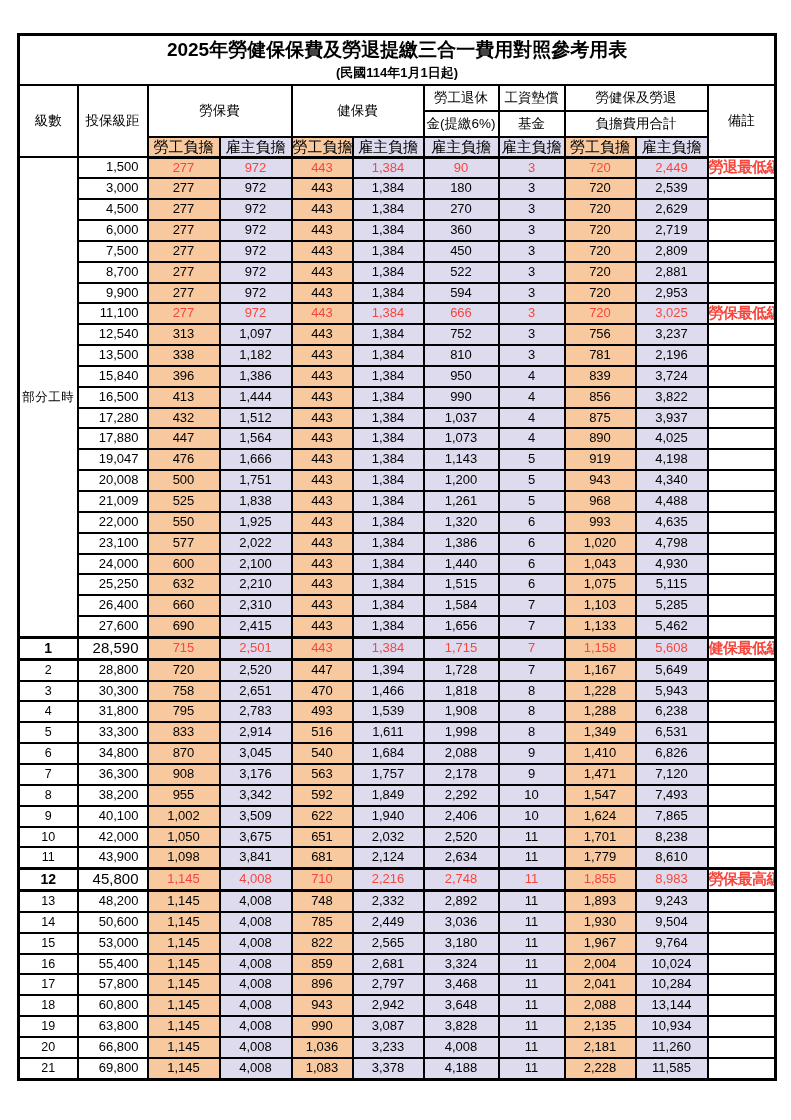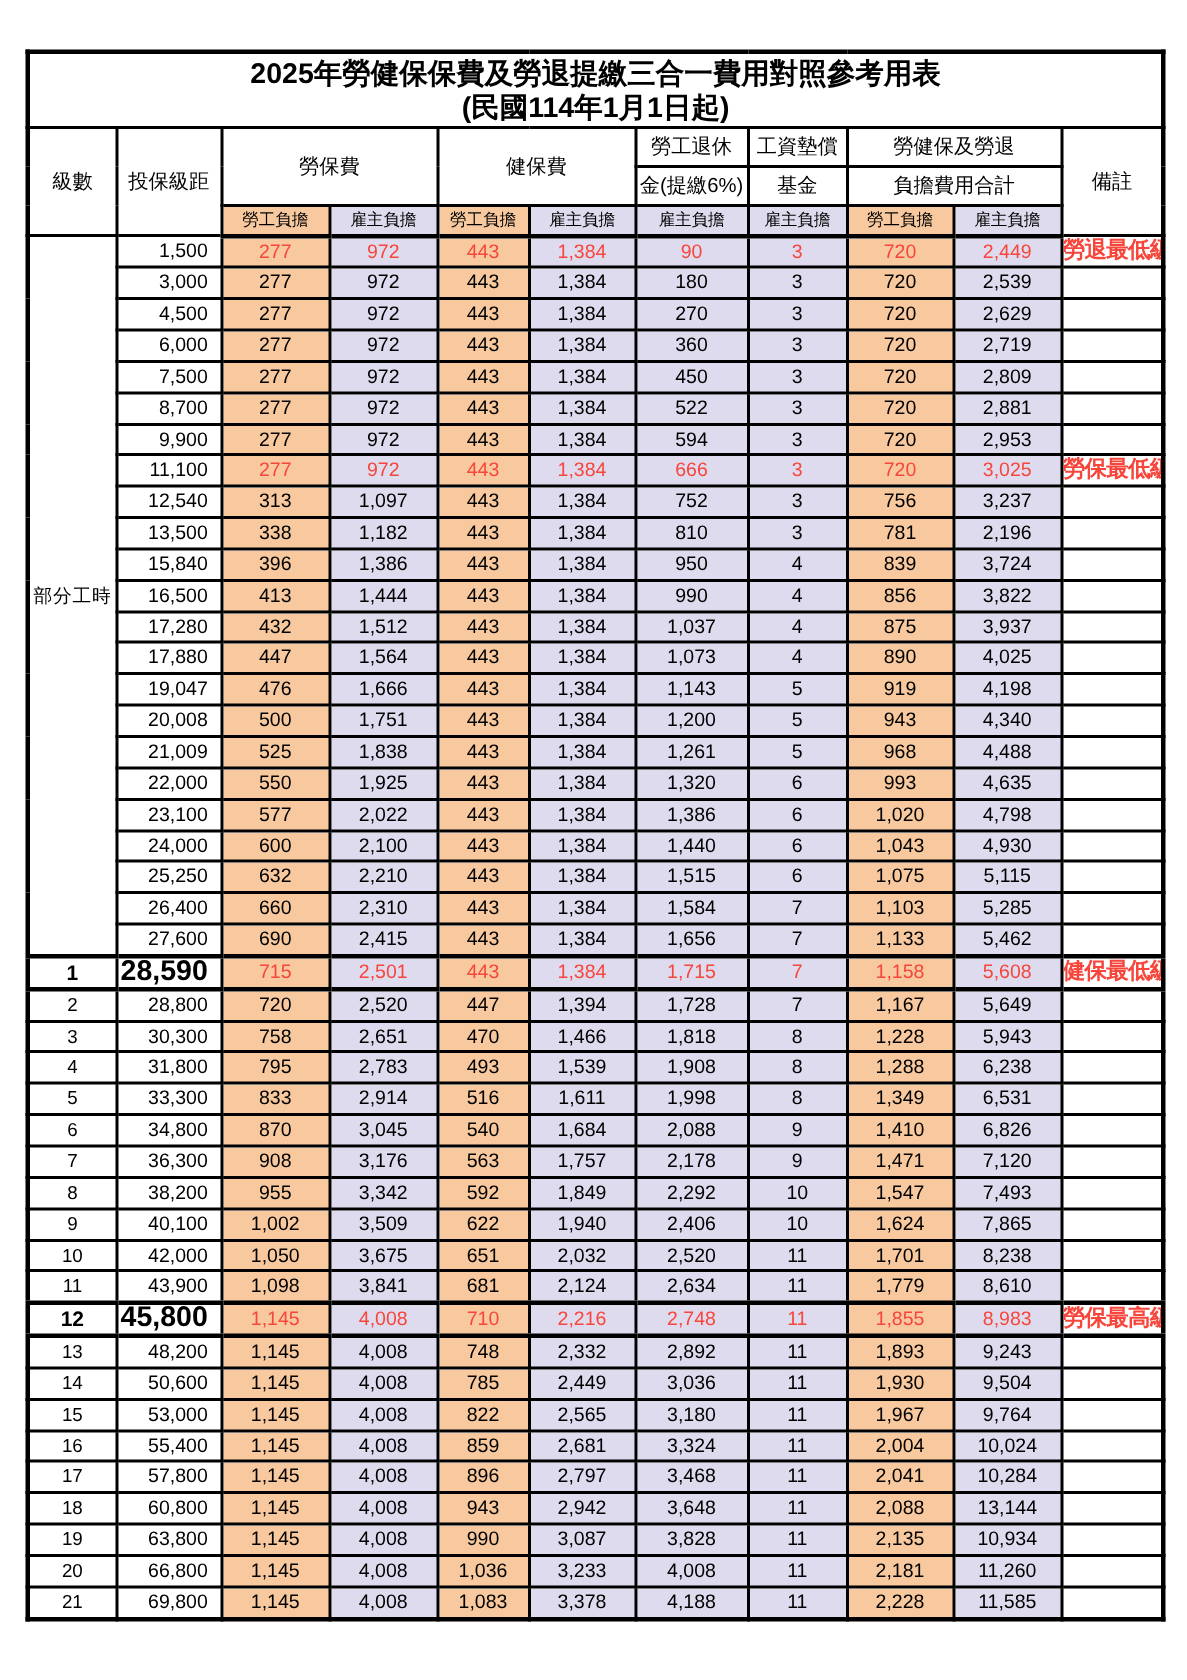--- a/index.html
+++ b/index.html
@@ -22,37 +22,37 @@
     border: 2px solid var(--border, #000);
     padding: 0;
     white-space: nowrap;
     overflow: hidden;
     text-align: center;
     font-weight: normal;
   }
   
   .title-cell { height: 50px; vertical-align: middle; }
   .title-line { font-size: 19px; font-weight: bold; line-height: 26px; }
-  .subtitle-line { font-size: 19px; font-weight: bold; line-height: 20px; }
+  .subtitle-line { font-size: 13px; font-weight: bold; line-height: 20px; }
   
   .hrow-a th, .hrow-b th { height: 24px; font-size: 13.5px; line-height: 24px; text-align: center; }
-  .hrow-c th { height: 18px; font-size: 11px; line-height: 18px; border-bottom: 3px solid var(--border, #000); }
+  .hrow-c th { height: 18px; font-size: 15px; line-height: 18px; border-bottom: 3px solid var(--border, #000); }
   th.emp { background: var(--emp-bg, #F8C99E); }
   th.er  { background: var(--er-bg,  #DFDBEE); }
   
   .data-row td { height: 18.85px; font-size: 13px; line-height: 18.85px; }
   td.emp { background: var(--emp-bg, #F8C99E); }
   td.er  { background: var(--er-bg,  #DFDBEE); }
   td.bracket-cell { text-align: right; padding-right: 8px; }
   td.level-cell { font-size: 12.5px; }
   td.part-time { font-size: 12.5px; vertical-align: middle; letter-spacing: 0.5px; }
   td.remark-cell { font-size: 15px; font-weight: bold; color: var(--red, #F7463C); letter-spacing: -0.5px; }
   tr.hl td.value-cell { color: var(--red, #F7463C); }
   tr.bold td.level-cell { font-weight: bold; font-size: 14px; }
-  tr.bold td.bracket-cell { font-weight: bold; font-size: 19px; }
+  tr.bold td.bracket-cell { font-weight: normal; font-size: 15px; }
   tr.thick td { border-top: 3px solid var(--border, #000); border-bottom: 3px solid var(--border, #000); }
 </style>
 </head>
 <body>
 
 <div class="table-wrap">
   <table>
     <colgroup>
       <col style="width:59px">
         <col style="width:70px">

